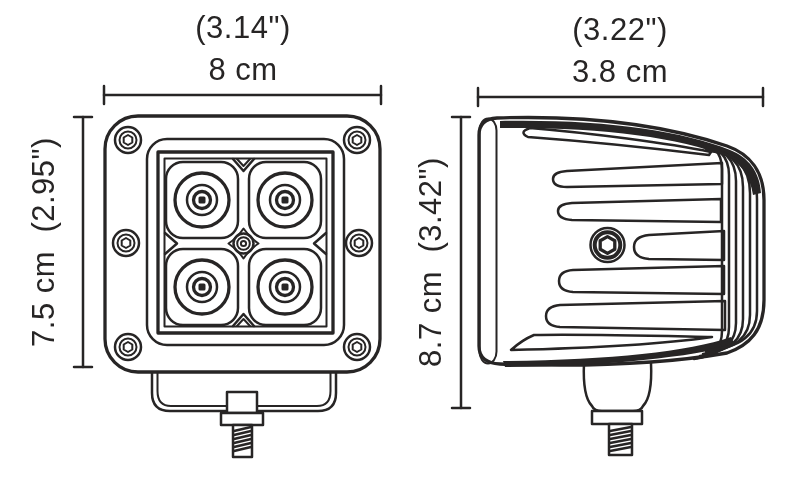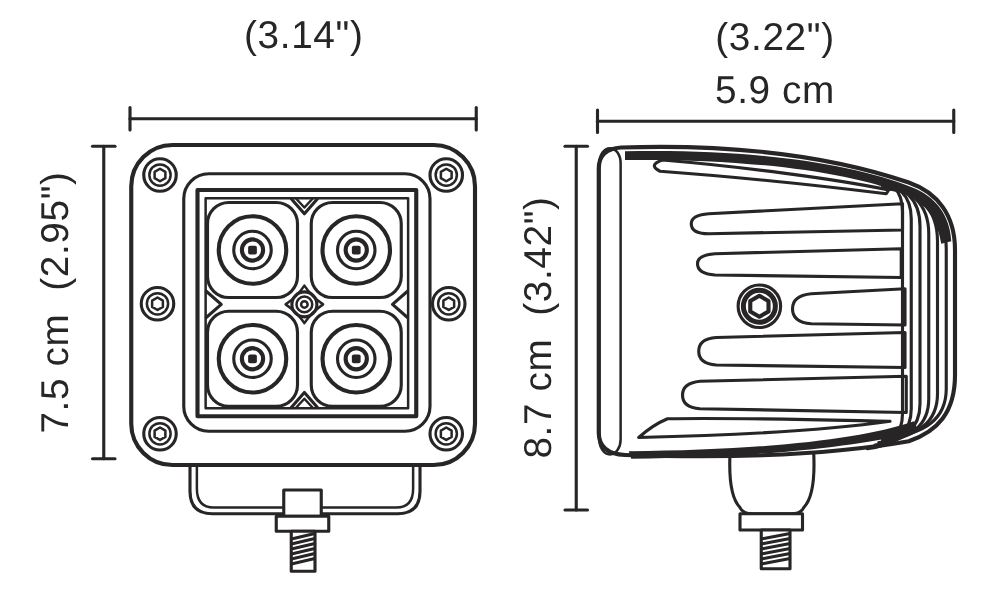--- a/index.html
+++ b/index.html
@@ -207,19 +207,20 @@
 
       <g transform="translate(607.5,245)">
         <circle class="fillw" r="17"></circle>
         <circle class="sw4" r="12.8"></circle>
         <path class="sw3" d="M0 -8.4 L7.3 -4.2 L7.3 4.2 L0 8.4 L-7.3 4.2 L-7.3 -4.2 Z"></path>
       </g>
     </g>
   </svg>
 
   <div class="dim-label" style="left:143px;top:8px;width:200px;">(3.14")</div>
+  <div class="dim-label" style="left:143px;top:50px;width:200px;">8 cm</div>
 
   <div class="dim-label" style="left:520px;top:10px;width:200px;">(3.22")</div>
-  <div class="dim-label" style="left:520px;top:52px;width:200px;">5.9 cm</div>
+  <div class="dim-label" style="left:520px;top:52px;width:200px;">3.8 cm</div>
 
   <div class="dim-label rot" style="left:-96px;top:222px;width:280px;height:40px;">7.5 cm  (2.95")</div>
   <div class="dim-label rot" style="left:291px;top:242px;width:280px;height:40px;">8.7 cm  (3.42")</div>
 </div>
 
 </body></html>

